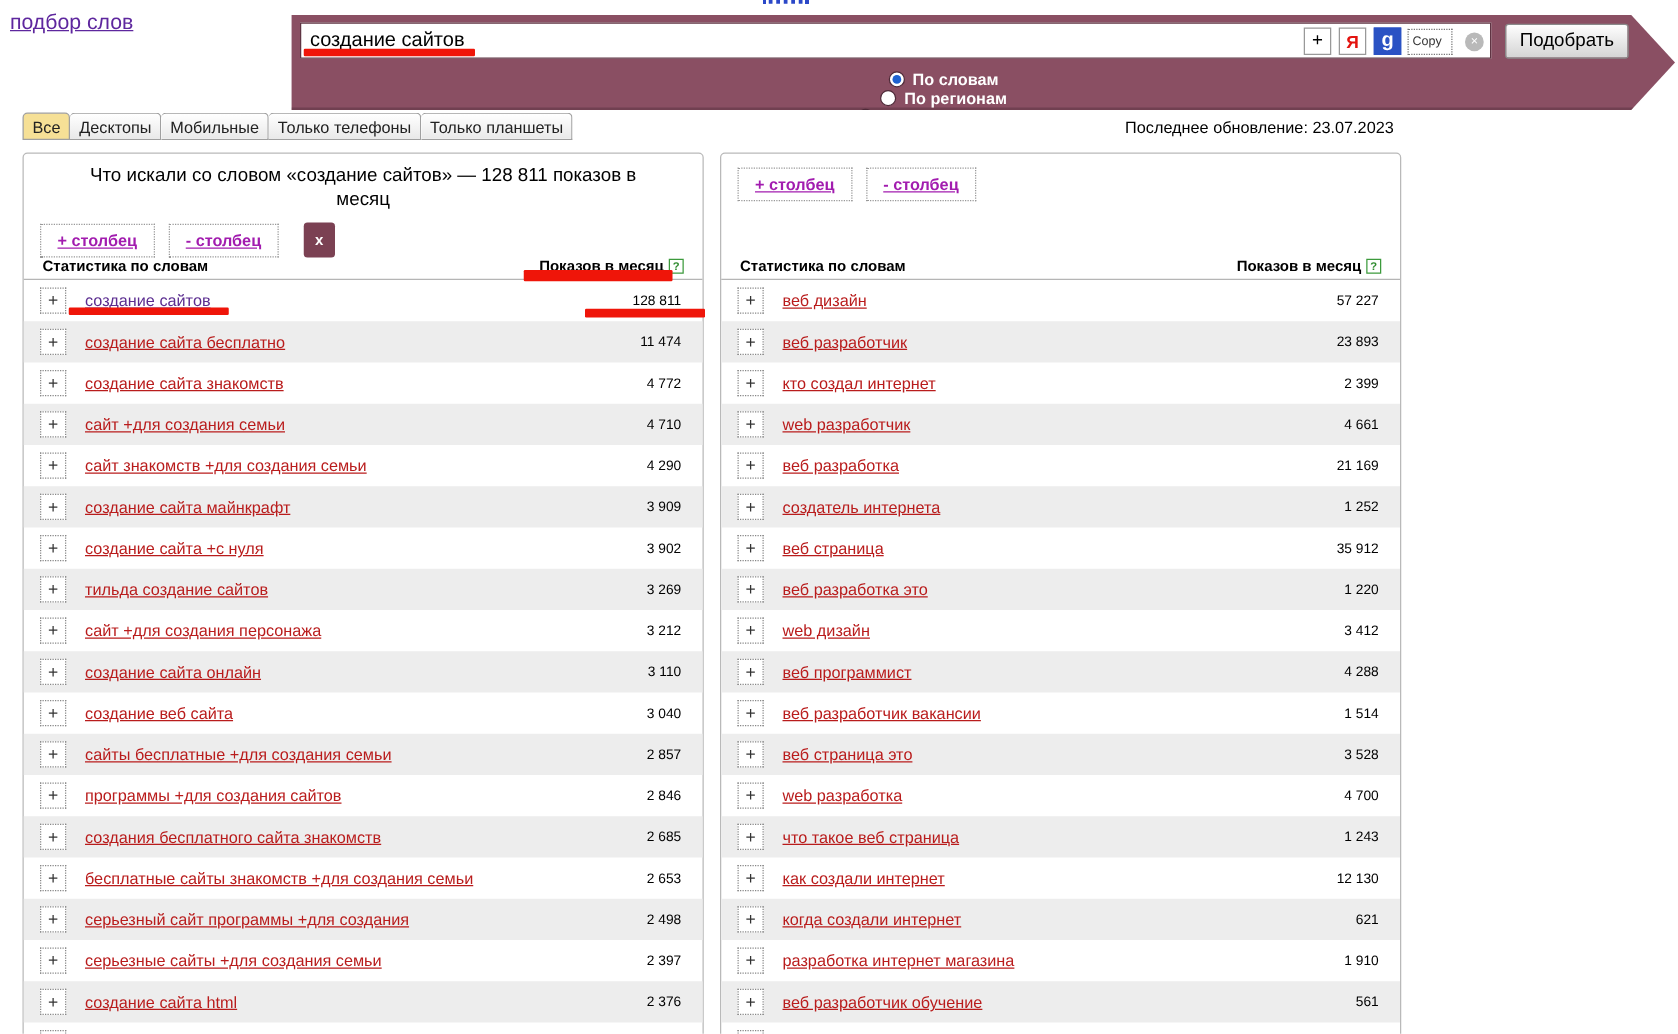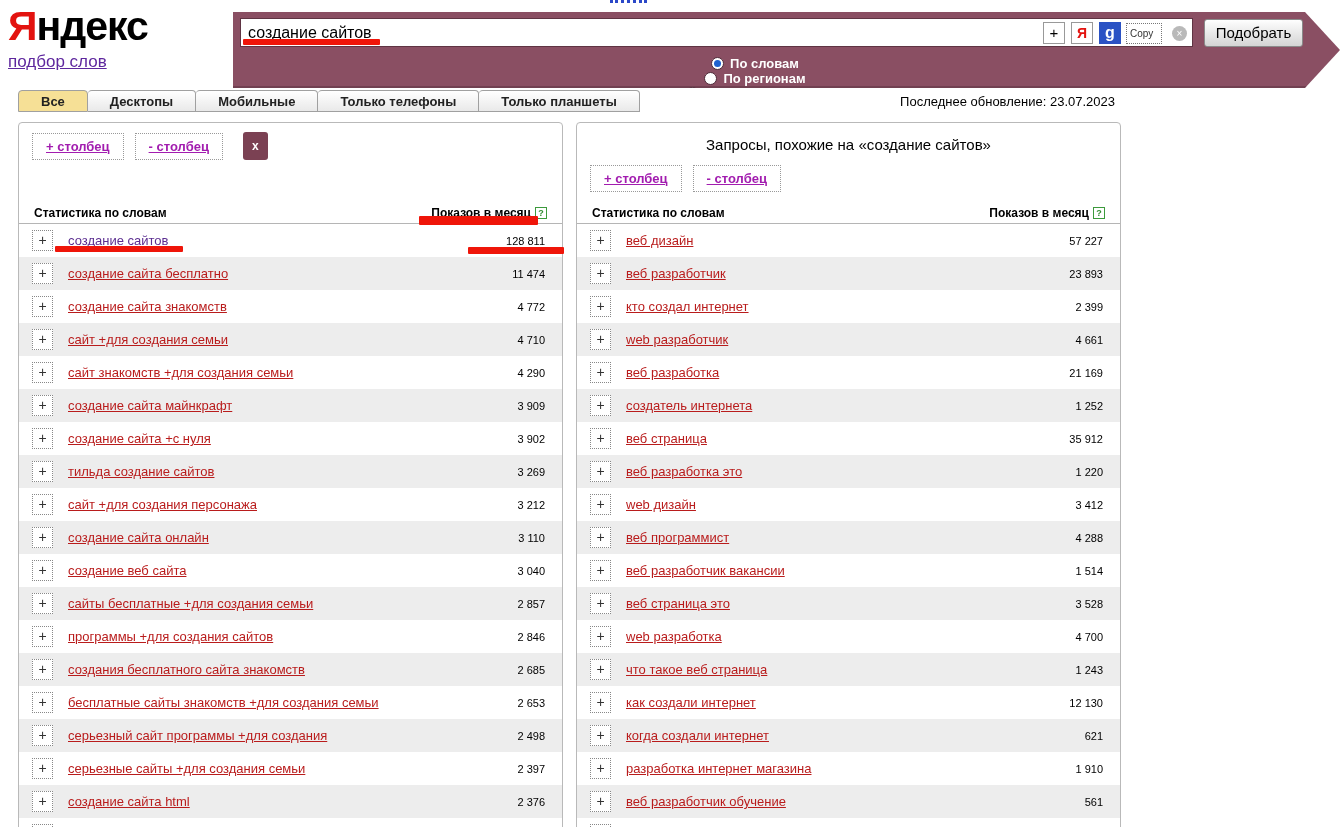--- a/index.html
+++ b/index.html
@@ -51,23 +51,23 @@
   .options-row { display:flex; align-items:center; margin-top:9px; padding-left:8px; width:1072px; color:#fff; font-size:13px; font-weight:bold;flex-direction:column; }
   .radio { display:flex; align-items:center; margin-right:36px; cursor:pointer; }
   .radio-circle { position:relative; width:13px; height:13px; border-radius:50%; background:#fff; border:1px solid #4e2a38; margin-right:6px; }
   .radio-circle.checked::after { content:""; position:absolute; inset:2px; border-radius:50%; background:#1e62d0; }
   .all-regions { margin-left:auto; font-weight:normal; border-bottom:1px dashed #e7d9de; cursor:pointer; }
   .op-btn { margin-left:12px; min-width:21px; height:19px; padding:0 3px; background:#f2da8e; border:1px solid #c8b060; border-radius:2px; color:#7a6200; font-size:11px; font-weight:bold; line-height:17px; text-align:center; cursor:pointer; }
 
   
   .tabs { position:absolute; left:18px; top:90px; display:flex; }
   .tab {
-    height:22px; line-height:21px; padding:0 22px; font-size:13px; color:#222;
+    height:22px; line-height:21px; padding:0 7px; font-size:13px; color:#222;
     background:linear-gradient(#ffffff,#e9e9e9); border:1px solid #a0a0a0; border-left:none;
-    border-radius:4px 4px 0 0; cursor:pointer;font-weight:bold;
+    border-radius:4px 4px 0 0; cursor:pointer;
   }
   .tab:first-child { border-left:1px solid #a0a0a0; }
   .tab.active { background:#f6e096; }
   .last-update { position:absolute; left:896px; top:94px; width:219px; text-align:right; font-size:13px; }
 
   
   .panel { position:absolute; top:122px; width:545px; height:740px; background:#fff; border:1px solid #b9b9b9; border-radius:4px; }
   .panel.left { left:18px; }
   .panel.right { left:576px; }
   .panel-head { position:relative; height:84px; }
@@ -104,21 +104,20 @@
   .ann-col { left:400px; top:93px; width:119px; height:9px; }
   .ann-kw-row { left:36px; top:123px; width:128px; height:6px; }
   .ann-val-row { left:449px; top:124px; width:96px; height:7px; }
 </style>
 </head>
 <body>
 
 <div class="top-dotted"></div>
 
 <div class="logo">
-  <div class="logo-text"><span class="logo-ya">Я</span><span>ндекс</span></div>
   <span class="logo-tagline">подбор слов</span>
 </div>
 
 <div class="bar">
   <div class="search-row">
     <div class="search-field">
       <span class="query-text">создание сайтов</span>
       <div class="ann-query"></div>
       <div class="mini-btns">
         <button class="mini-btn">+</button>
@@ -155,20 +154,21 @@
   <div class="tab active">Все</div>
   <div class="tab">Десктопы</div>
   <div class="tab">Мобильные</div>
   <div class="tab">Только телефоны</div>
   <div class="tab">Только планшеты</div>
 </div>
 <div class="last-update">Последнее обновление: 23.07.2023</div>
 
 <div class="panel left">
   <div class="panel-head">
+    <div class="panel-title">Что искали со словом «создание сайтов» — 128 811 показов в месяц</div>
     <div class="controls">
       <button class="col-btn">+ столбец</button>
       <button class="col-btn">- столбец</button>
       <button class="x-btn">x</button>
     </div>
   </div>
   <div class="cols-header">
     <span>Статистика по словам</span>
     <span><span>Показов в месяц</span><span class="q-icon">?</span></span>
   </div>
@@ -268,21 +268,20 @@
 
   </div>
     </div>
   <div class="ann ann-col"></div>
   <div class="ann ann-kw-row"></div>
   <div class="ann ann-val-row"></div>
 </div>
 
 <div class="panel right">
   <div class="panel-head">
-    <div class="panel-title">Запросы, похожие на «создание сайтов»</div>
     <div class="controls">
       <button class="col-btn">+ столбец</button>
       <button class="col-btn">- столбец</button>
     </div>
   </div>
   <div class="cols-header">
     <span>Статистика по словам</span>
     <span><span>Показов в месяц</span><span class="q-icon">?</span></span>
   </div>
   <div class="rows">

